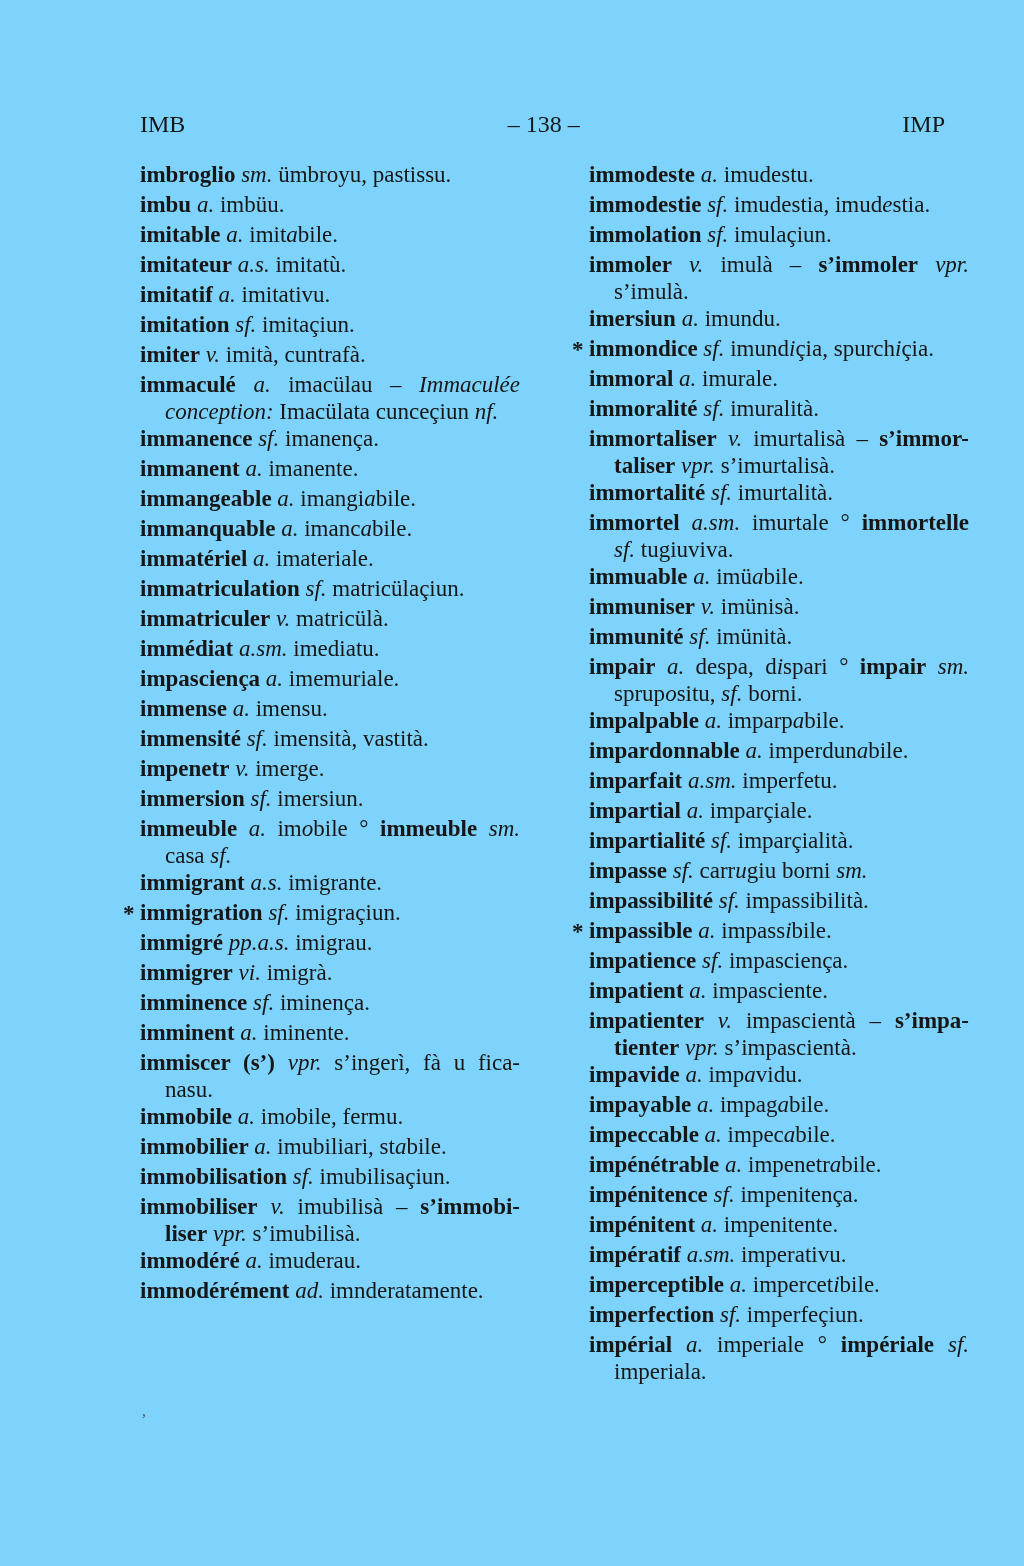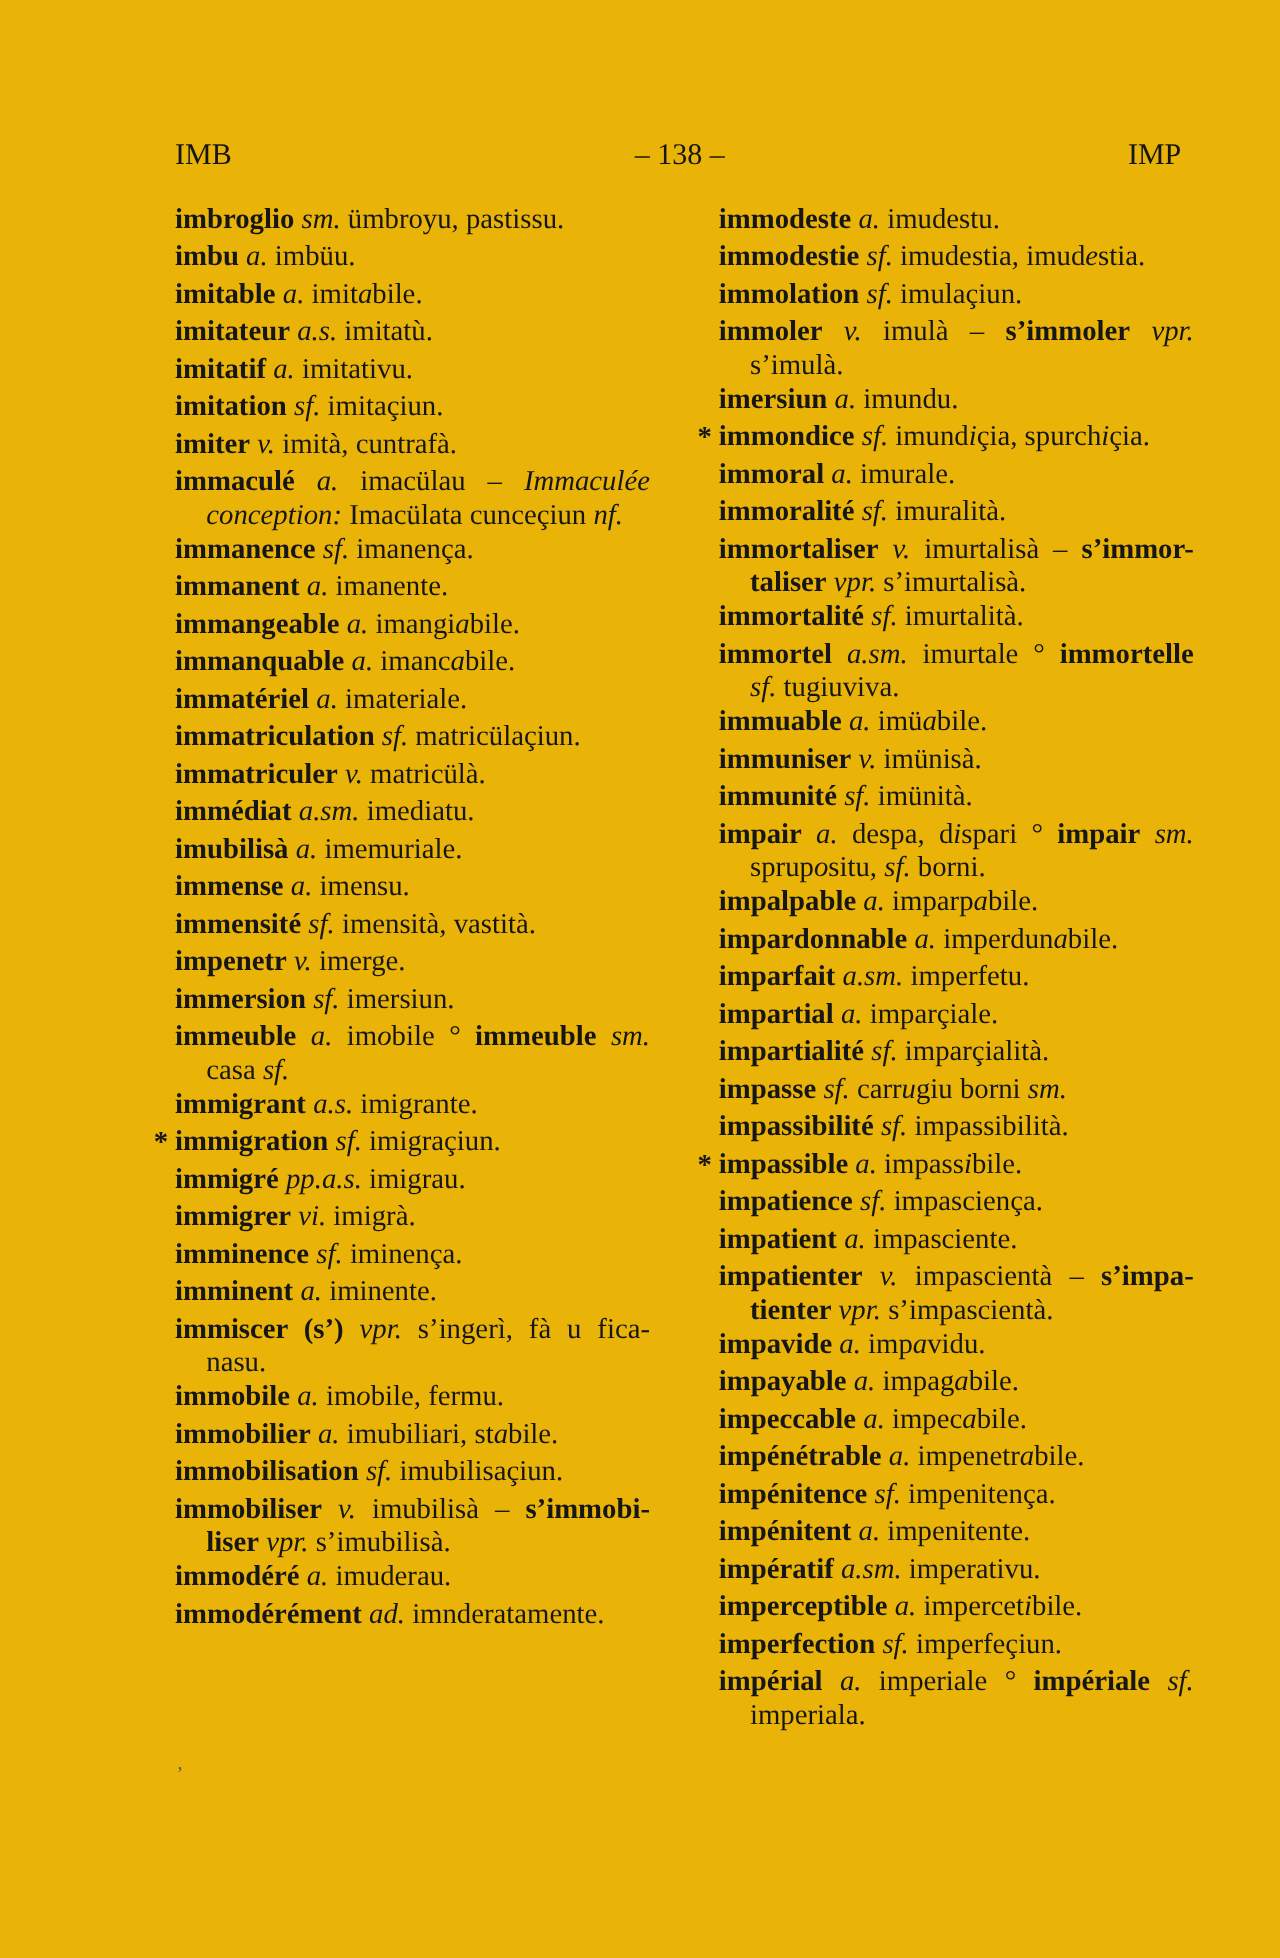--- a/index.html
+++ b/index.html
@@ -3,33 +3,33 @@
 <meta charset="utf-8">
 <style>
   html, body { margin: 0; padding: 0; }
   body {
     width: 1024px; height: 1566px;
     background: #ffffff;
     font-family: "Liberation Serif", "DejaVu Serif", serif;
     color: #161616;
     overflow: hidden;
   }
-  .page { position: relative; width: 1024px; height: 1566px; background: #eab308; }
+  .page { position: relative; width: 1024px; height: 1566px; background: #7dd3fc; }
 
   .header {
     position: absolute;
     top: 110px; left: 140px; width: 805px;
     display: flex; justify-content: space-between; align-items: baseline;
     font-size: 24px; line-height: 28px;
   }
 
   .columns {
     position: absolute;
     top: 160px; left: 140px;
-    display: flex; gap: 55px;
+    display: flex; gap: 69px;
   }
   .col { width: 380px; }
 
   .entry { position: relative; }
   .line { font-size: 23px; line-height: 30px; white-space: nowrap; }
   .line.cont { padding-left: 25px; line-height: 24px; }
   .line.just { text-align: justify; text-align-last: justify; white-space: normal; font-family: Liberation Serif, serif; }
 
   .sr { font-style: normal; font-weight: normal; }
   .sb { font-weight: bold; }
@@ -101,21 +101,21 @@
         <div class="entry">
           <div class="line"><span class="sb">immatriculation</span><span class="sr"> </span><span class="si">sf.</span><span class="sr"> matricülaçiun.</span></div>
         </div>
         <div class="entry">
           <div class="line"><span class="sb">immatriculer</span><span class="sr"> </span><span class="si">v.</span><span class="sr"> matricülà.</span></div>
         </div>
         <div class="entry">
           <div class="line"><span class="sb">immédiat</span><span class="sr"> </span><span class="si">a.sm.</span><span class="sr"> imediatu.</span></div>
         </div>
         <div class="entry">
-          <div class="line"><span class="sb">imubilisà</span><span class="sr"> </span><span class="si">a.</span><span class="sr"> imemuriale.</span></div>
+          <div class="line"><span class="sb">impasciença</span><span class="sr"> </span><span class="si">a.</span><span class="sr"> imemuriale.</span></div>
         </div>
         <div class="entry">
           <div class="line"><span class="sb">immense</span><span class="sr"> </span><span class="si">a.</span><span class="sr"> imensu.</span></div>
         </div>
         <div class="entry">
           <div class="line"><span class="sb">immensité</span><span class="sr"> </span><span class="si">sf.</span><span class="sr"> imensità, vastità.</span></div>
         </div>
         <div class="entry">
           <div class="line"><span class="sb">impenetr</span><span class="sr"> </span><span class="si">v.</span><span class="sr"> imerge.</span></div>
         </div>

